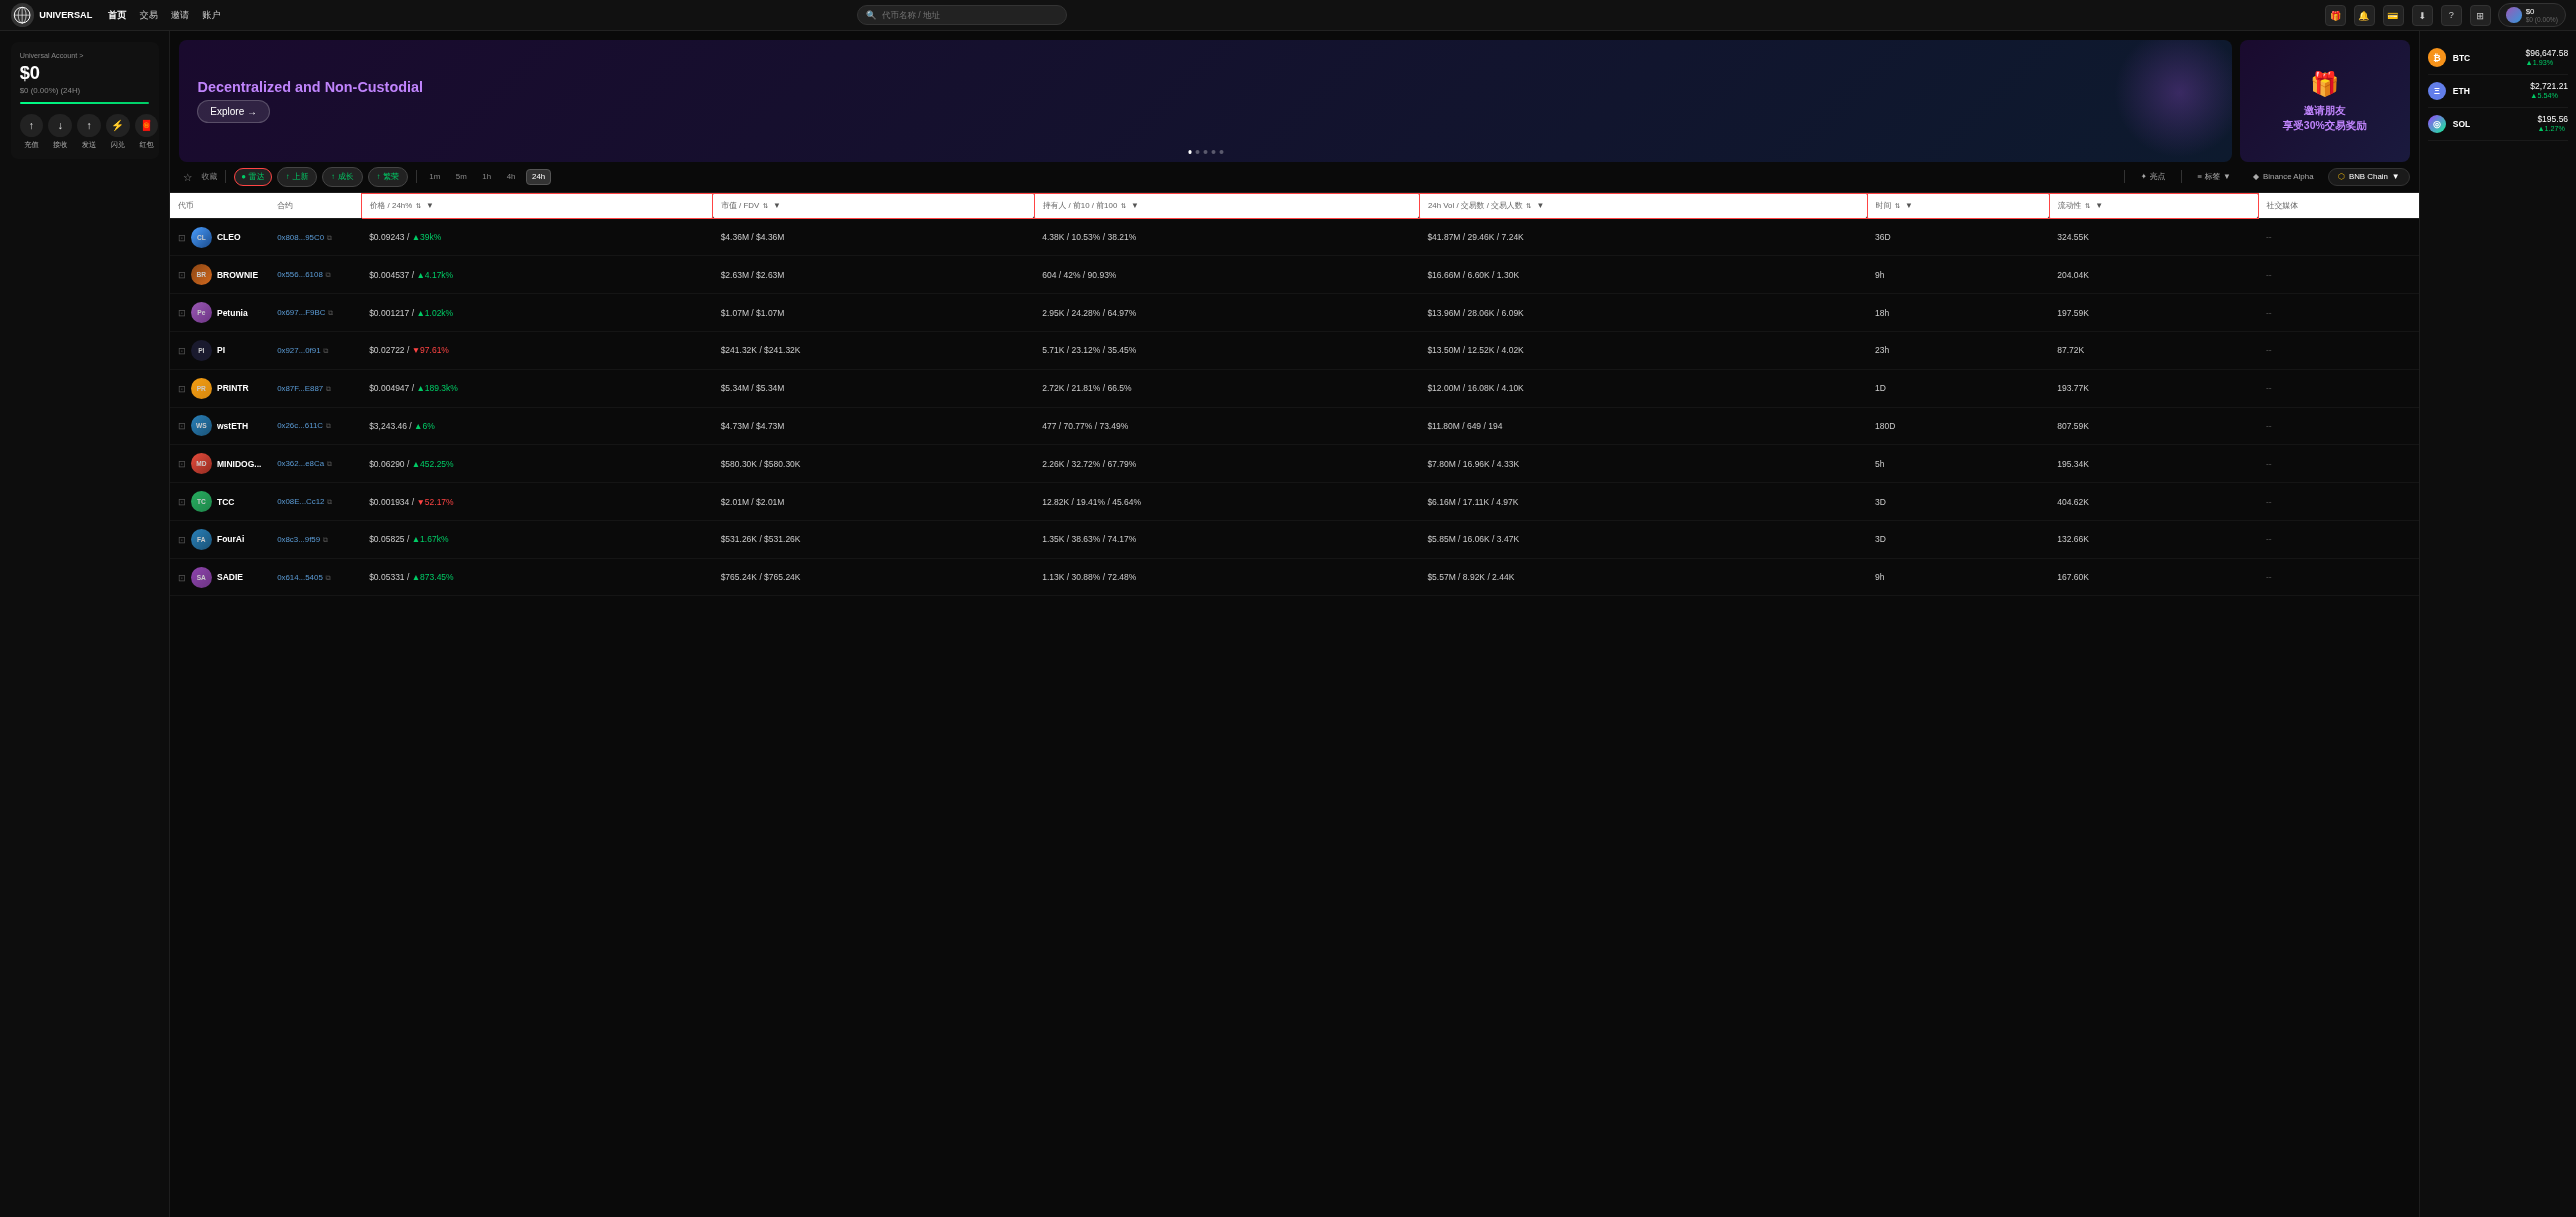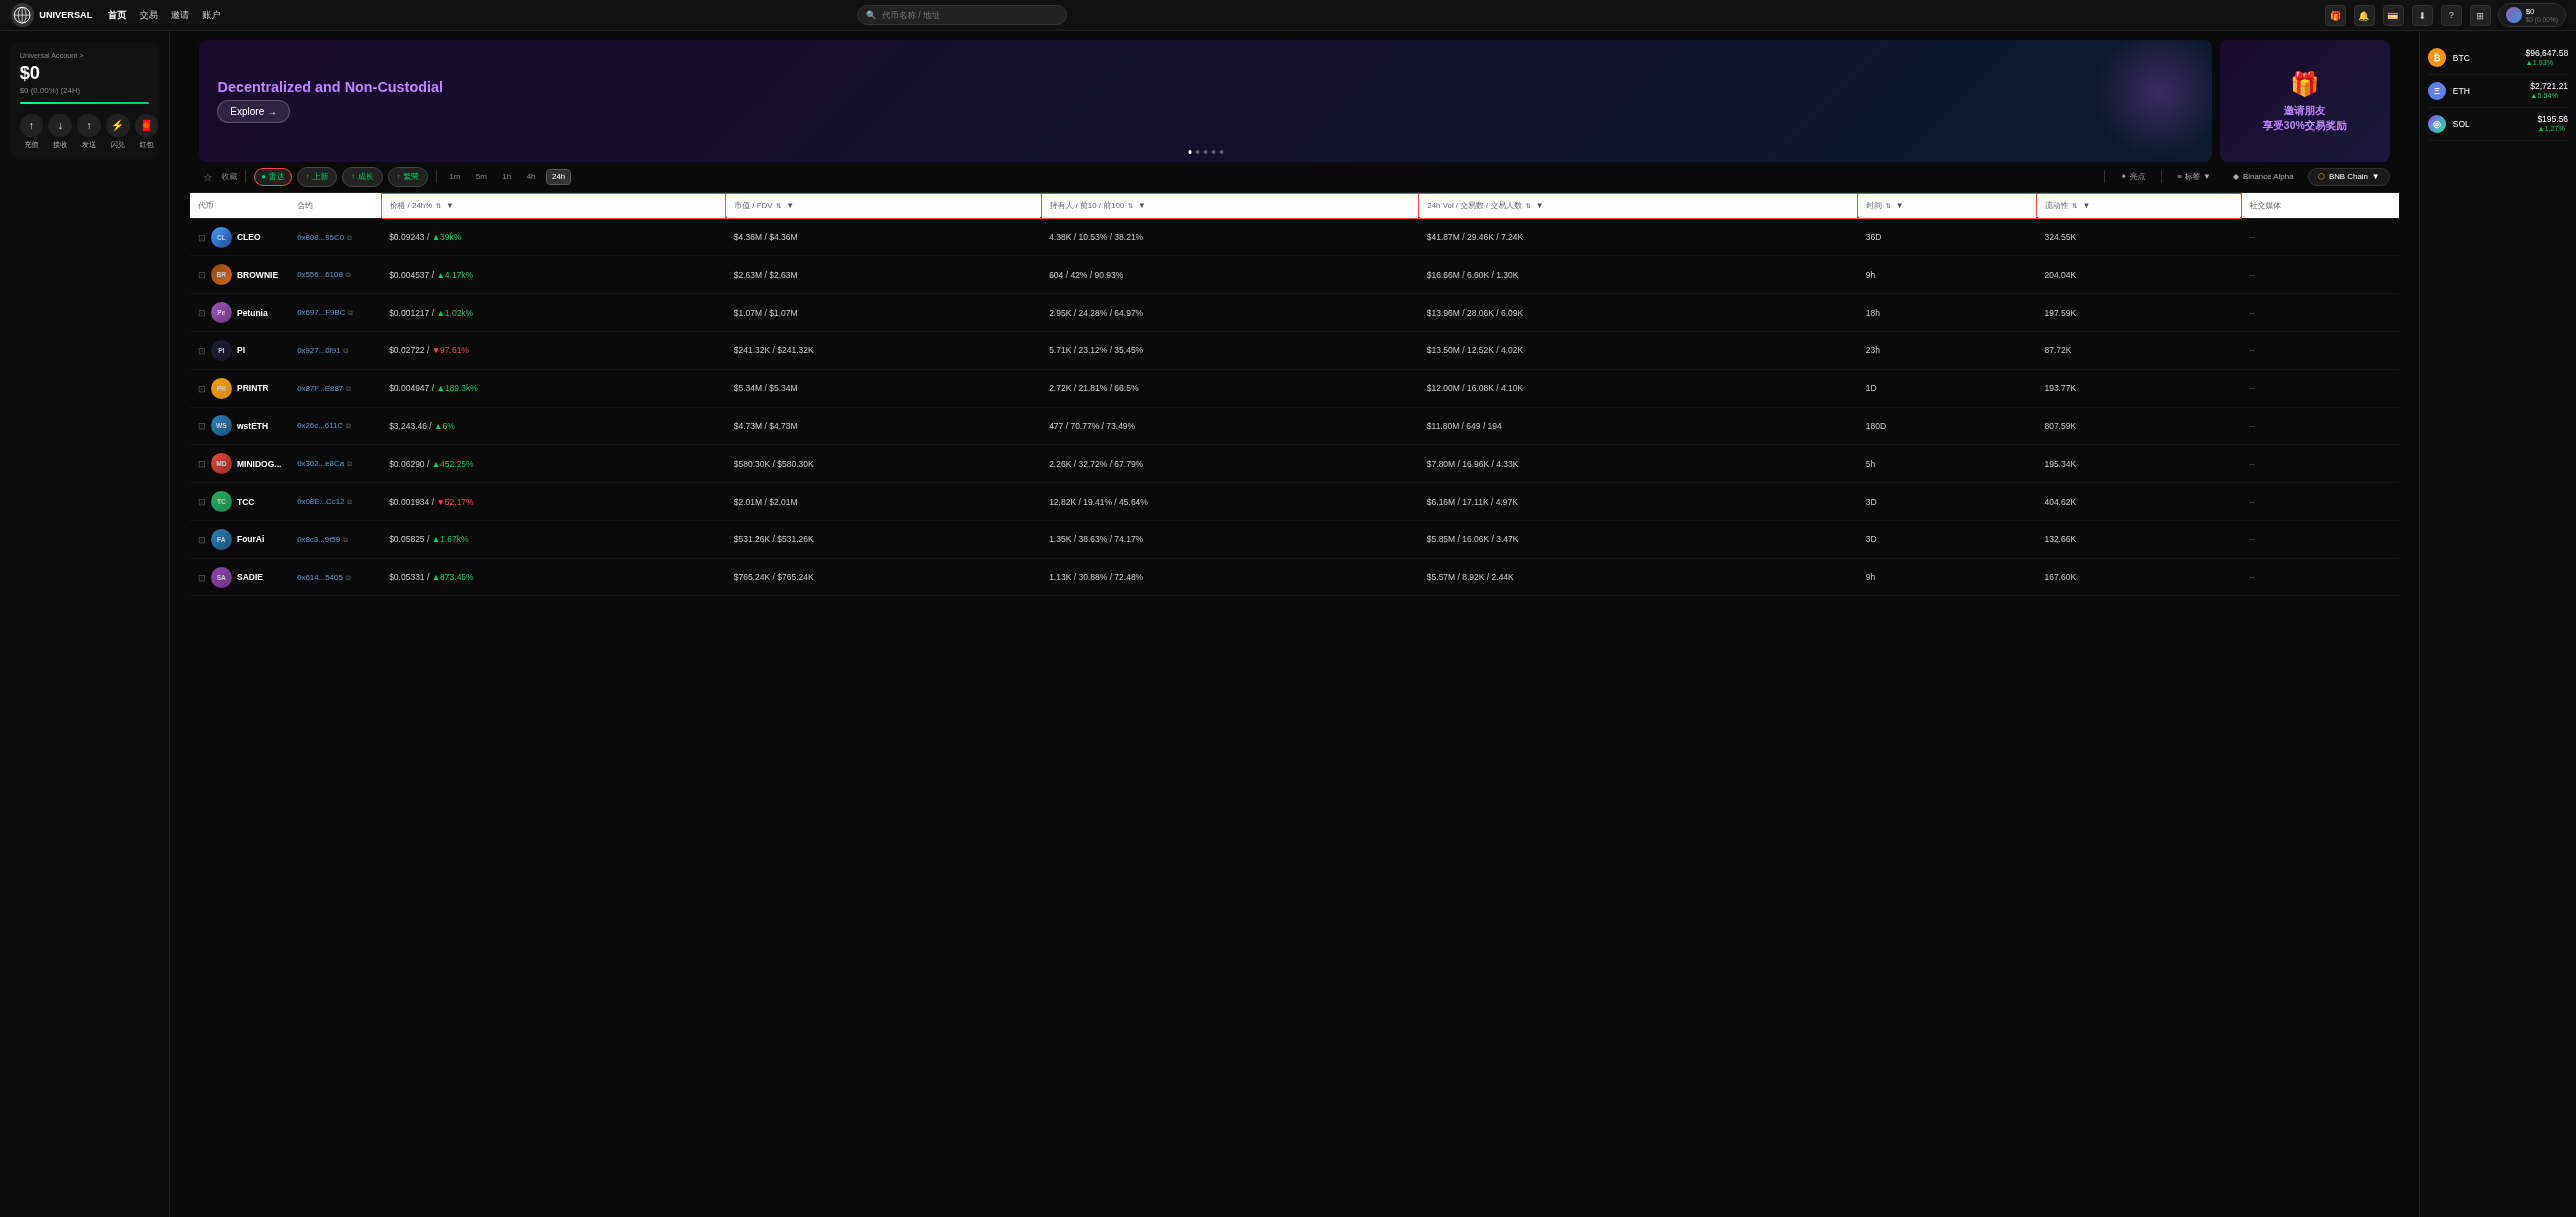--- a/index.html
+++ b/index.html
@@ -291,21 +291,21 @@
       border-radius: 50%;
       display: flex;
       align-items: center;
       justify-content: center;
       font-size: 9.2px;
       font-weight: bold;
     }
     .crypto-icon.btc { background: #f7931a; color: #fff; }
     .crypto-icon.eth { background: #627eea; color: #fff; }
     .crypto-icon.sol { background: linear-gradient(135deg, #9945ff, #14f195); color: #fff; }
-    .crypto-name { font-weight: 400; color: #fff; font-size: 8.5px; flex: 1; }
+    .crypto-name { font-weight: 700; color: #fff; font-size: 8.5px; flex: 1; }
     .crypto-price-block { }
     .crypto-price { font-size: 8.5px; color: #fff; }
     .crypto-change { font-size: 7.2px; }
     .up { color: #00cc66; }
 
     
     .filter-bar {
       display: flex;
       align-items: center;
       padding: 5.2px 9.2px;
@@ -516,21 +516,21 @@
     <div class="user-btn">
       <div class="user-avatar"></div>
       <div>
         <div style="font-size:7.9px;color:#fff;">$0</div>
         <div style="font-size:6.6px;color:#666;">$0 (0.00%)</div>
       </div>
     </div>
   </div>
 </div>
 
-<div style="display:flex; height:calc(100vh - 31px);gap:20px;">
+<div style="display:flex; height:calc(100vh - 31px);">
 
   <div class="left-panel">
     <div class="account-section">
       <div class="account-label">Universal Account &gt;</div>
       <div class="account-balance">$0</div>
       <div class="account-change">$0 (0.00%) (24H)</div>
       <div class="balance-bar"></div>
       <div class="action-buttons">
         <div class="action-btn">
           <div class="action-btn-icon">↑</div>

